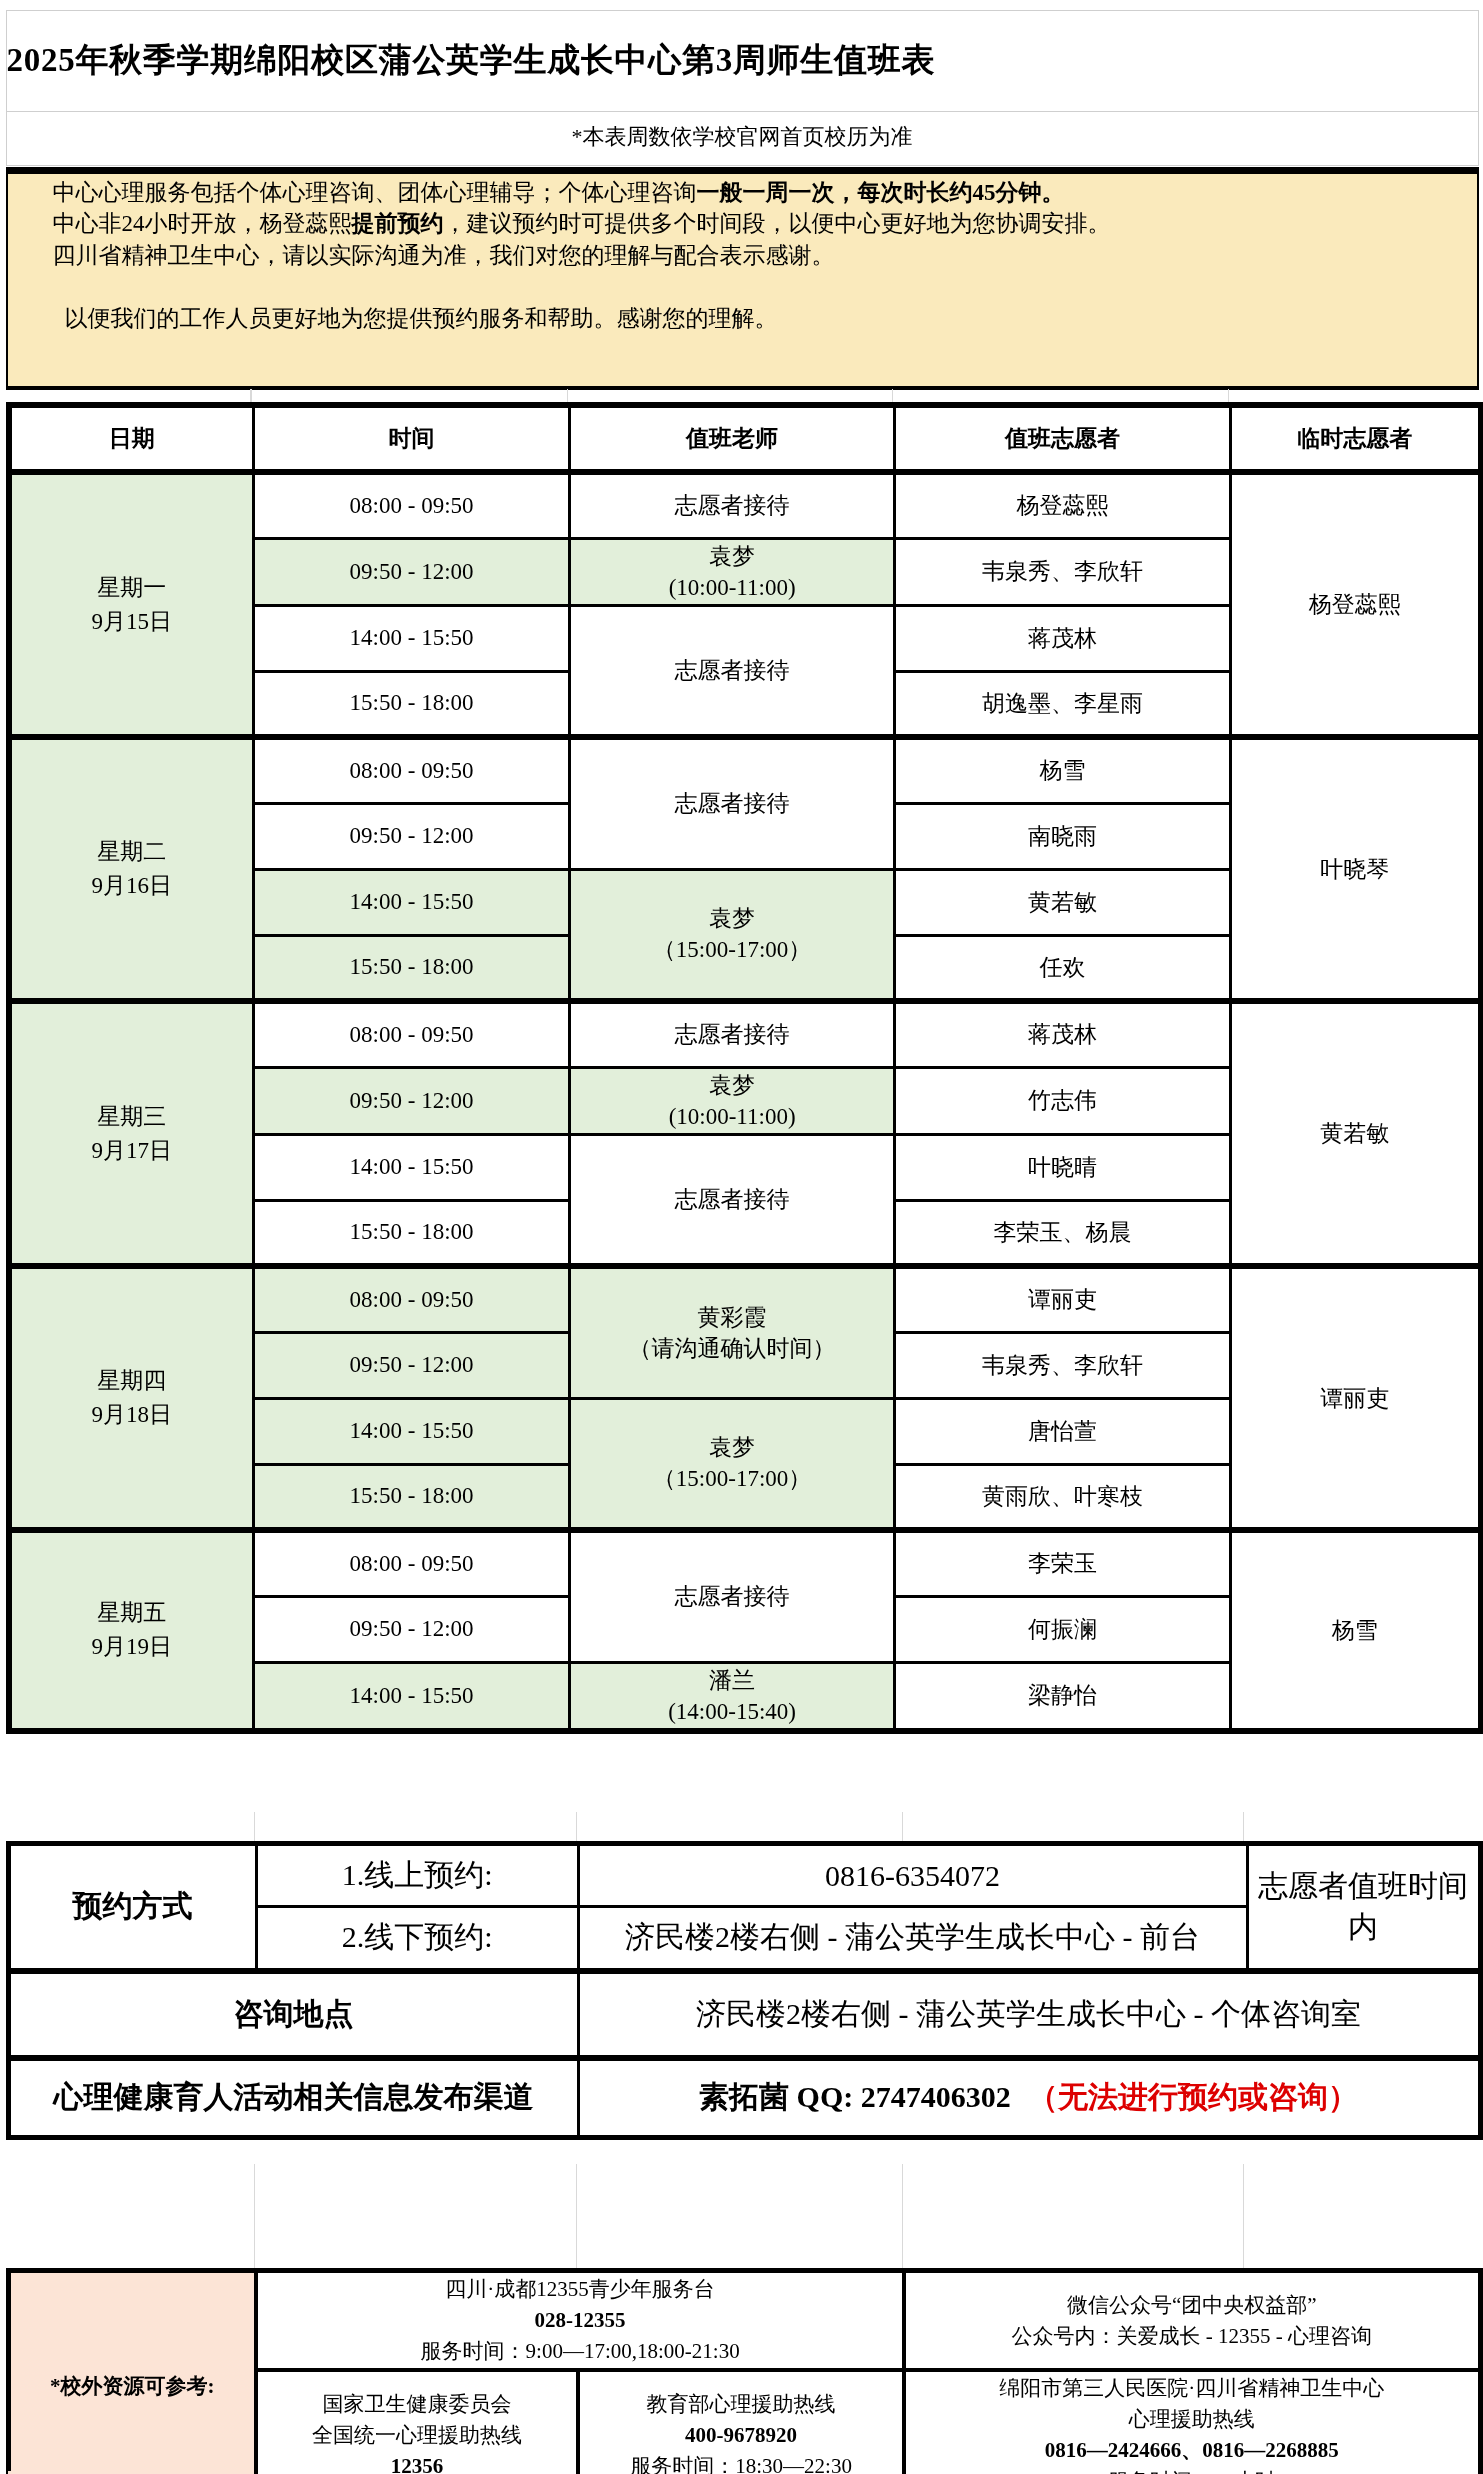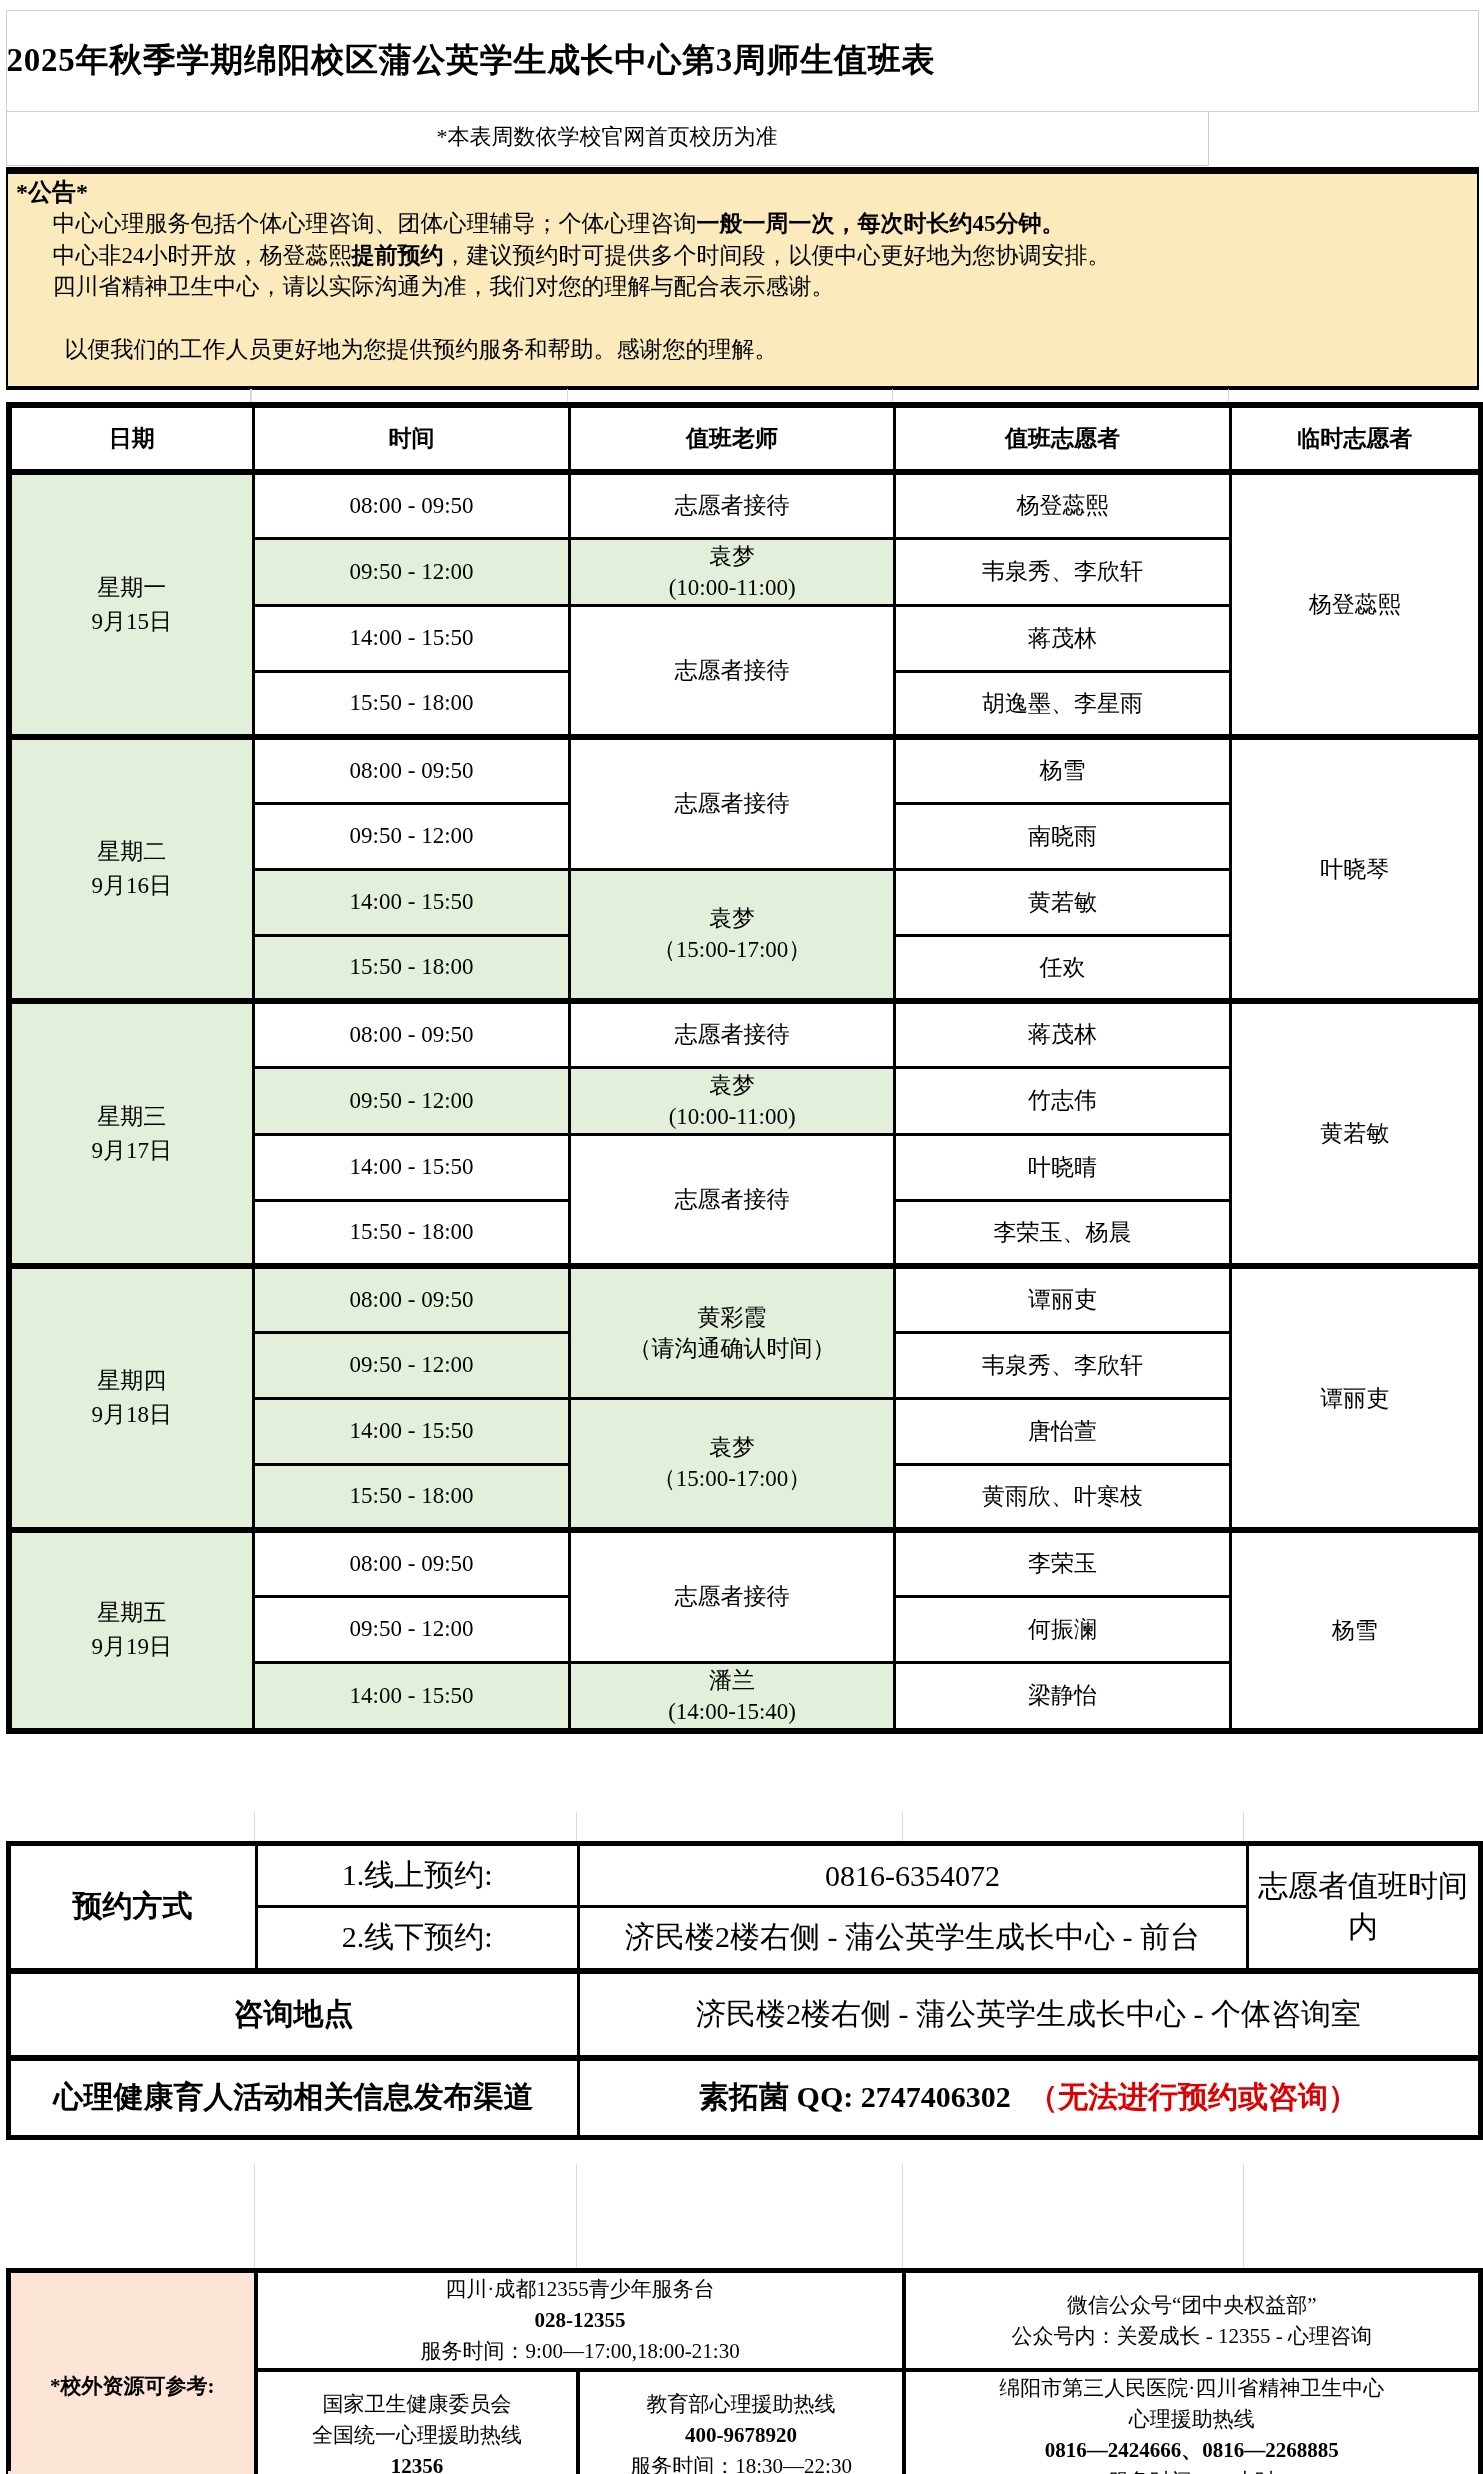--- a/index.html
+++ b/index.html
@@ -6,21 +6,21 @@
     --yellow:#faeabc; --green:#e2efda; --pink:#fce4d6; --red:#dd0000; --grid:#d9d9d9;
   }
   html,body{margin:0;padding:0;background:#fff;}
   .page{position:relative;width:1484px;height:2475px;background:#ffffff;
         font-family:"Liberation Serif","DejaVu Serif",serif;color:#000;overflow:hidden;}
 
   
   .title-row{position:absolute;left:5.6px;top:9.8px;width:1473px;height:102px;box-sizing:border-box;
     border:1.4px solid #cfcfcf;text-align:left;}
   .title-row .t{line-height:99px;font-size:33px;font-weight:bold;letter-spacing:0.7px;}
-  .subtitle-row{position:absolute;left:5.6px;top:111px;width:1203px;height:55px;box-sizing:border-box;
+  .subtitle-row{position:absolute;left:5.6px;top:111px;width:1473px;height:55px;box-sizing:border-box;
     border:1.4px solid #cfcfcf;border-top:none;text-align:center;}
   .subtitle-row .t{line-height:52px;font-size:22px;}
 
   
   .notice{position:absolute;left:5.6px;top:167px;width:1473px;height:223px;box-sizing:border-box;
     background:var(--yellow);border:2.8px solid #000;border-top:7.7px solid #000;border-bottom:4.9px solid #000;
     font-size:23px;padding-top:2.8px;}
   .notice p{margin:0;line-height:31.5px;white-space:nowrap;}
   .nh{font-weight:bold;padding-left:8.4px;font-size:24px;}
   .ind1{padding-left:45px;}
@@ -81,21 +81,20 @@
 <div class="page">
 
   <div class="title-row">
     <div class="t">2025年秋季学期绵阳校区蒲公英学生成长中心第3周师生值班表</div>
   </div>
   <div class="subtitle-row">
     <div class="t">*本表周数依学校官网首页校历为准</div>
   </div>
 
   <div class="notice">
-    <p class="nh">*公告*</p>
     <p class="ind1"><span>中心心理服务包括个体心理咨询、团体心理辅导；个体心理咨询</span><b>一般一周一次，每次时长约45分钟。</b></p>
     <p class="ind1"><span>中心非24小时开放，杨登蕊熙</span><b>提前预约</b><span>，建议预约时可提供多个时间段，以便中心更好地为您协调安排。</span></p>
     <p class="ind1">四川省精神卫生中心，请以实际沟通为准，我们对您的理解与配合表示感谢。</p>
     <p>&nbsp;</p>
     <p class="ind3">以便我们的工作人员更好地为您提供预约服务和帮助。感谢您的理解。</p>
   </div>
 
   <div class="gap gap1"></div>
 
   <table class="main">

